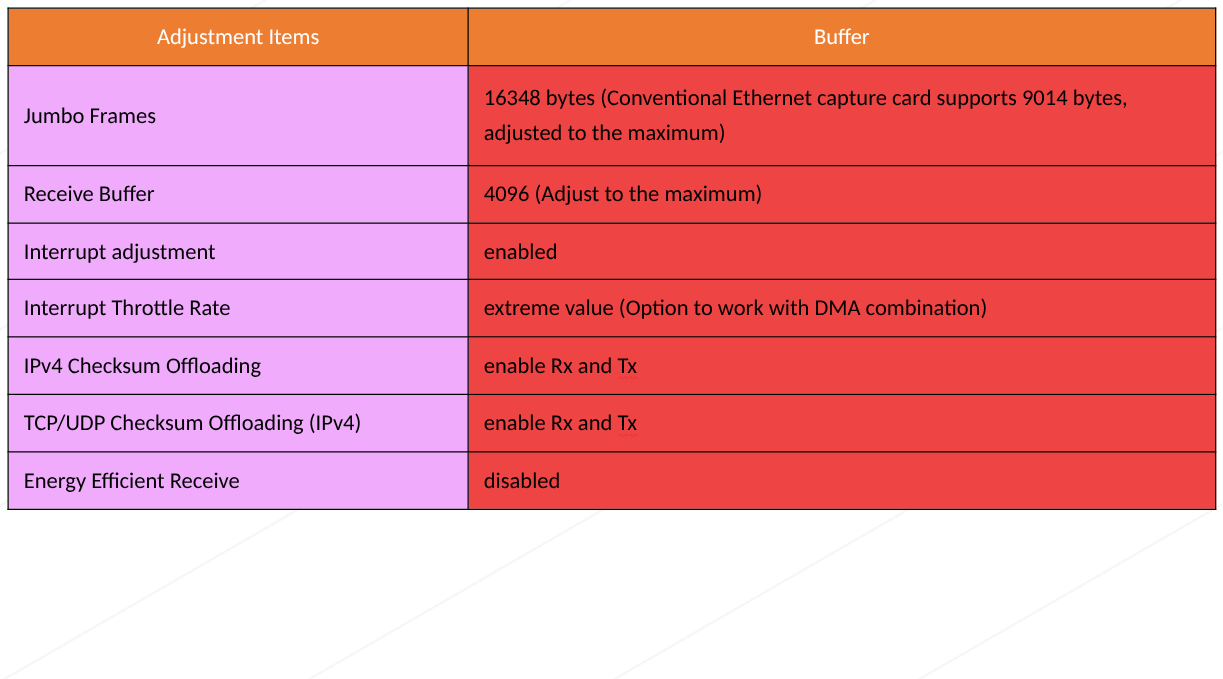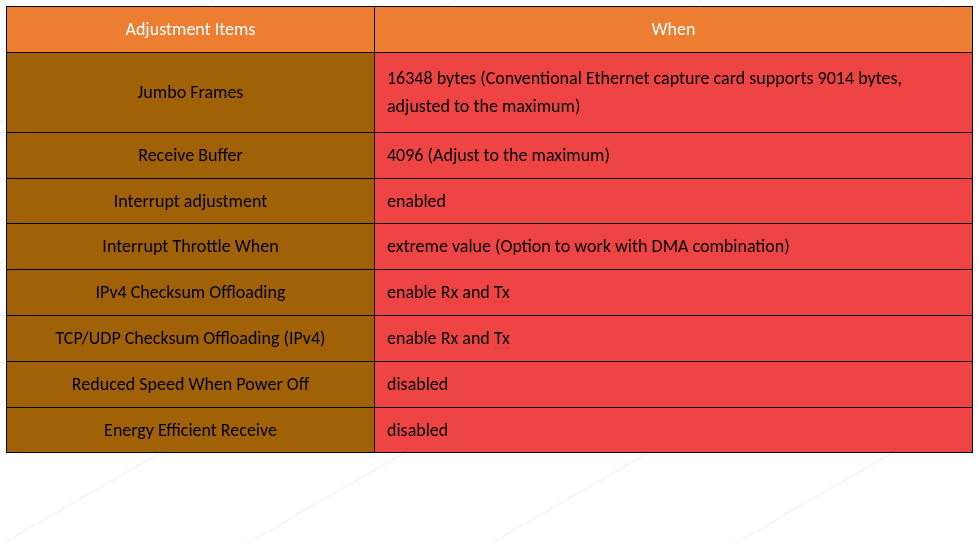--- a/index.html
+++ b/index.html
@@ -36,21 +36,21 @@
   }
   th {
     background: #ed7d31;
     color: #fff;
     font-weight: 400;
     text-align: center;
     height: 40px;
   }
   col.items { width: 368px; }
   col.value { width: 598px; }
-  td.item { background: #a16207; text-align: center; }
+  td.item { background: #f0abfc; }
   td.val  { background: #ef4444; }
   tr.tall td { height: 80px; }
   
   .sq {
     background-image: linear-gradient(
       45deg,
       transparent 65%, #e33 65%, #e33 80%, transparent 80%
     ),
     linear-gradient(
       -45deg,
@@ -66,50 +66,46 @@
 <body>
 
 <table>
   <colgroup>
     <col class="items">
       <col class="value">
   </colgroup>
   <thead>
     <tr>
       <th>Adjustment Items</th>
-      <th>When</th>
+      <th>Buffer</th>
     </tr>
   </thead>
   <tbody id="tbody">
       <tr class="tall">
         <td class="item">Jumbo Frames</td>
         <td class="val">16348 bytes (Conventional Ethernet capture card supports 9014 bytes, adjusted to the maximum)</td>
       </tr>
       <tr>
         <td class="item">Receive Buffer</td>
         <td class="val">4096 (Adjust to the maximum)</td>
       </tr>
       <tr>
         <td class="item">Interrupt adjustment</td>
         <td class="val">enabled</td>
       </tr>
       <tr>
-        <td class="item">Interrupt Throttle When</td>
+        <td class="item">Interrupt Throttle Rate</td>
         <td class="val">extreme value (Option to work with DMA combination)</td>
       </tr>
       <tr>
         <td class="item">IPv4 Checksum Offloading</td>
         <td class="val"><span>enable Rx and </span><span class="sq">Tx</span></td>
       </tr>
       <tr>
         <td class="item">TCP/UDP Checksum Offloading (IPv4)</td>
         <td class="val"><span>enable Rx and </span><span class="sq">Tx</span></td>
       </tr>
       <tr>
-        <td class="item">Reduced Speed When Power Off</td>
-        <td class="val">disabled</td>
-      </tr>
-      <tr>
         <td class="item">Energy Efficient Receive</td>
         <td class="val">disabled</td>
       </tr>
     </tbody>
 </table>
 
 </body></html>

